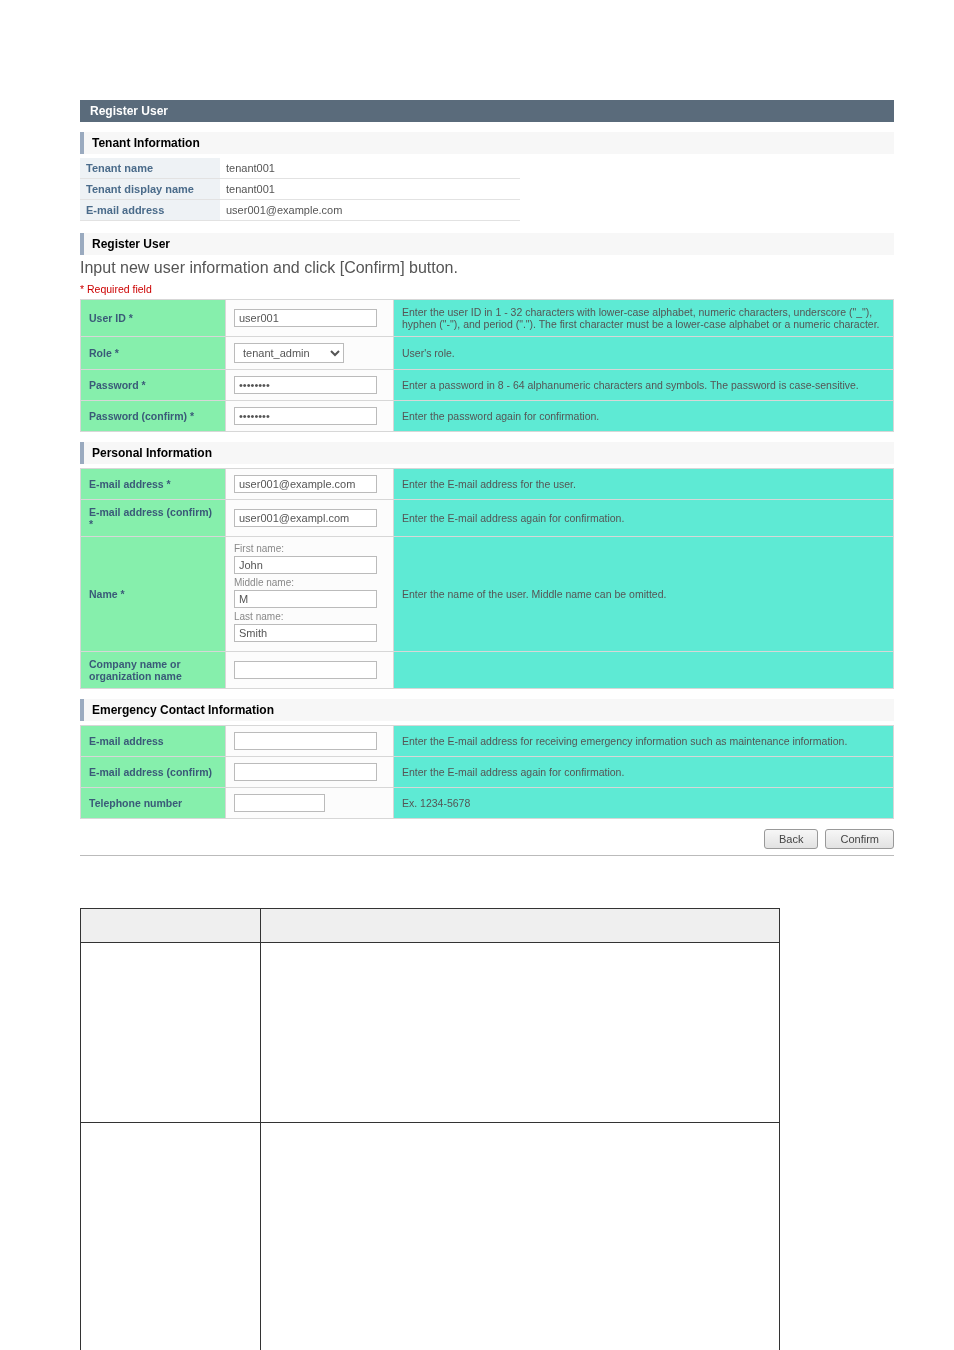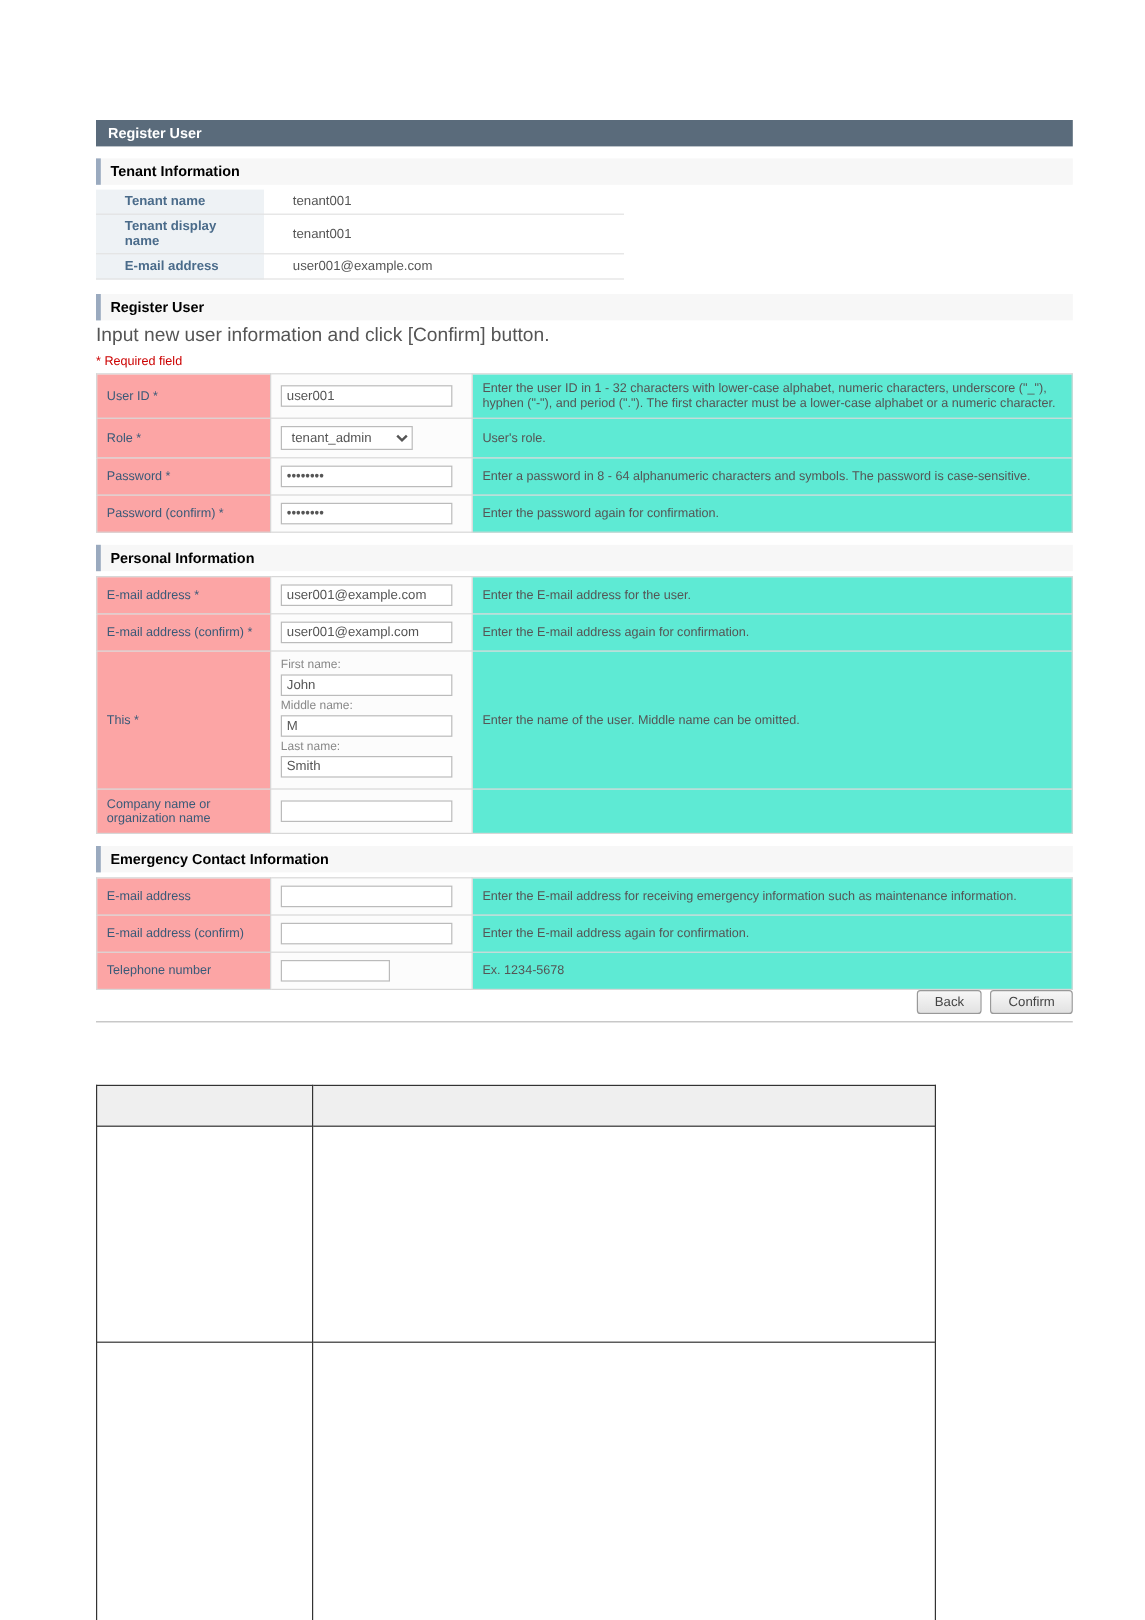--- a/index.html
+++ b/index.html
@@ -32,21 +32,21 @@
     padding: 4px 8px;
     margin: 10px 0 4px 0;
     background: #f7f7f7;
   }
   .info-table {
     width: 100%;
     border-collapse: collapse;
     margin-bottom: 12px;
   }
   .info-table td {
-    padding: 4px 24px;
+    padding: 4px 6px;
     border-bottom: 1px solid #e2e2e2;
     vertical-align: middle;
     font-size: 11px;
   }
   .info-table .label-cell {
     width: 140px;
     color: #4a6b8a;
     background: #eef2f5;
     font-weight: bold;
   }
@@ -70,23 +70,23 @@
   }
   .form-table td {
     border: 1px solid #d7d7d7;
     padding: 6px 8px;
     font-size: 10.5px;
     vertical-align: middle;
     color: #555;
   }
   .form-table .label-col {
     width: 145px;
-    background: #fca5a5;
+    background: #86efac;
     color: #3a5a78;
-    font-weight: normal;
+    font-weight: bold;
   }
   .form-table .input-col {
     width: 168px;
     background: #fcfcfc;
   }
   .form-table .desc-col {
     background: #5eead4;
     color: #555;
   }
   .form-table input[type="text"],
@@ -102,20 +102,21 @@
   .form-table select { width: 110px; }
   .sub-label {
     color: #888;
     font-size: 10px;
     display: block;
     margin-bottom: 2px;
   }
   .name-block input { margin-bottom: 3px; width: 95%; }
   .btn-row {
     text-align: right;
+    margin-top: 10px;
   }
   .btn {
     display: inline-block;
     padding: 3px 14px;
     border: 1px solid #999;
     background: linear-gradient(#f7f7f7,#e2e2e2);
     font-size: 11px;
     color: #444;
     border-radius: 3px;
     margin-left: 4px;
@@ -209,21 +210,21 @@
         <td class="input-col"><input type="text" value="user001@example.com" style=""></td>
         <td class="desc-col">Enter the E-mail address for the user.</td>
       </tr>
       <tr>
         <td class="label-col">E-mail address
 (confirm) *</td>
         <td class="input-col"><input type="text" value="user001@exampl.com" style=""></td>
         <td class="desc-col">Enter the E-mail address again for confirmation.</td>
       </tr>
       <tr>
-        <td class="label-col">This *</td>
+        <td class="label-col">Name *</td>
         <td class="input-col name-block">
           <span class="sub-label">First name:</span>
           <input type="text" value="John" style="">
           <span class="sub-label">Middle name:</span>
           <input type="text" value="M" style="">
           <span class="sub-label">Last name:</span>
           <input type="text" value="Smith" style="">
         </td>
         <td class="desc-col">Enter the name of the user. Middle name can be omitted.</td>
       </tr>

